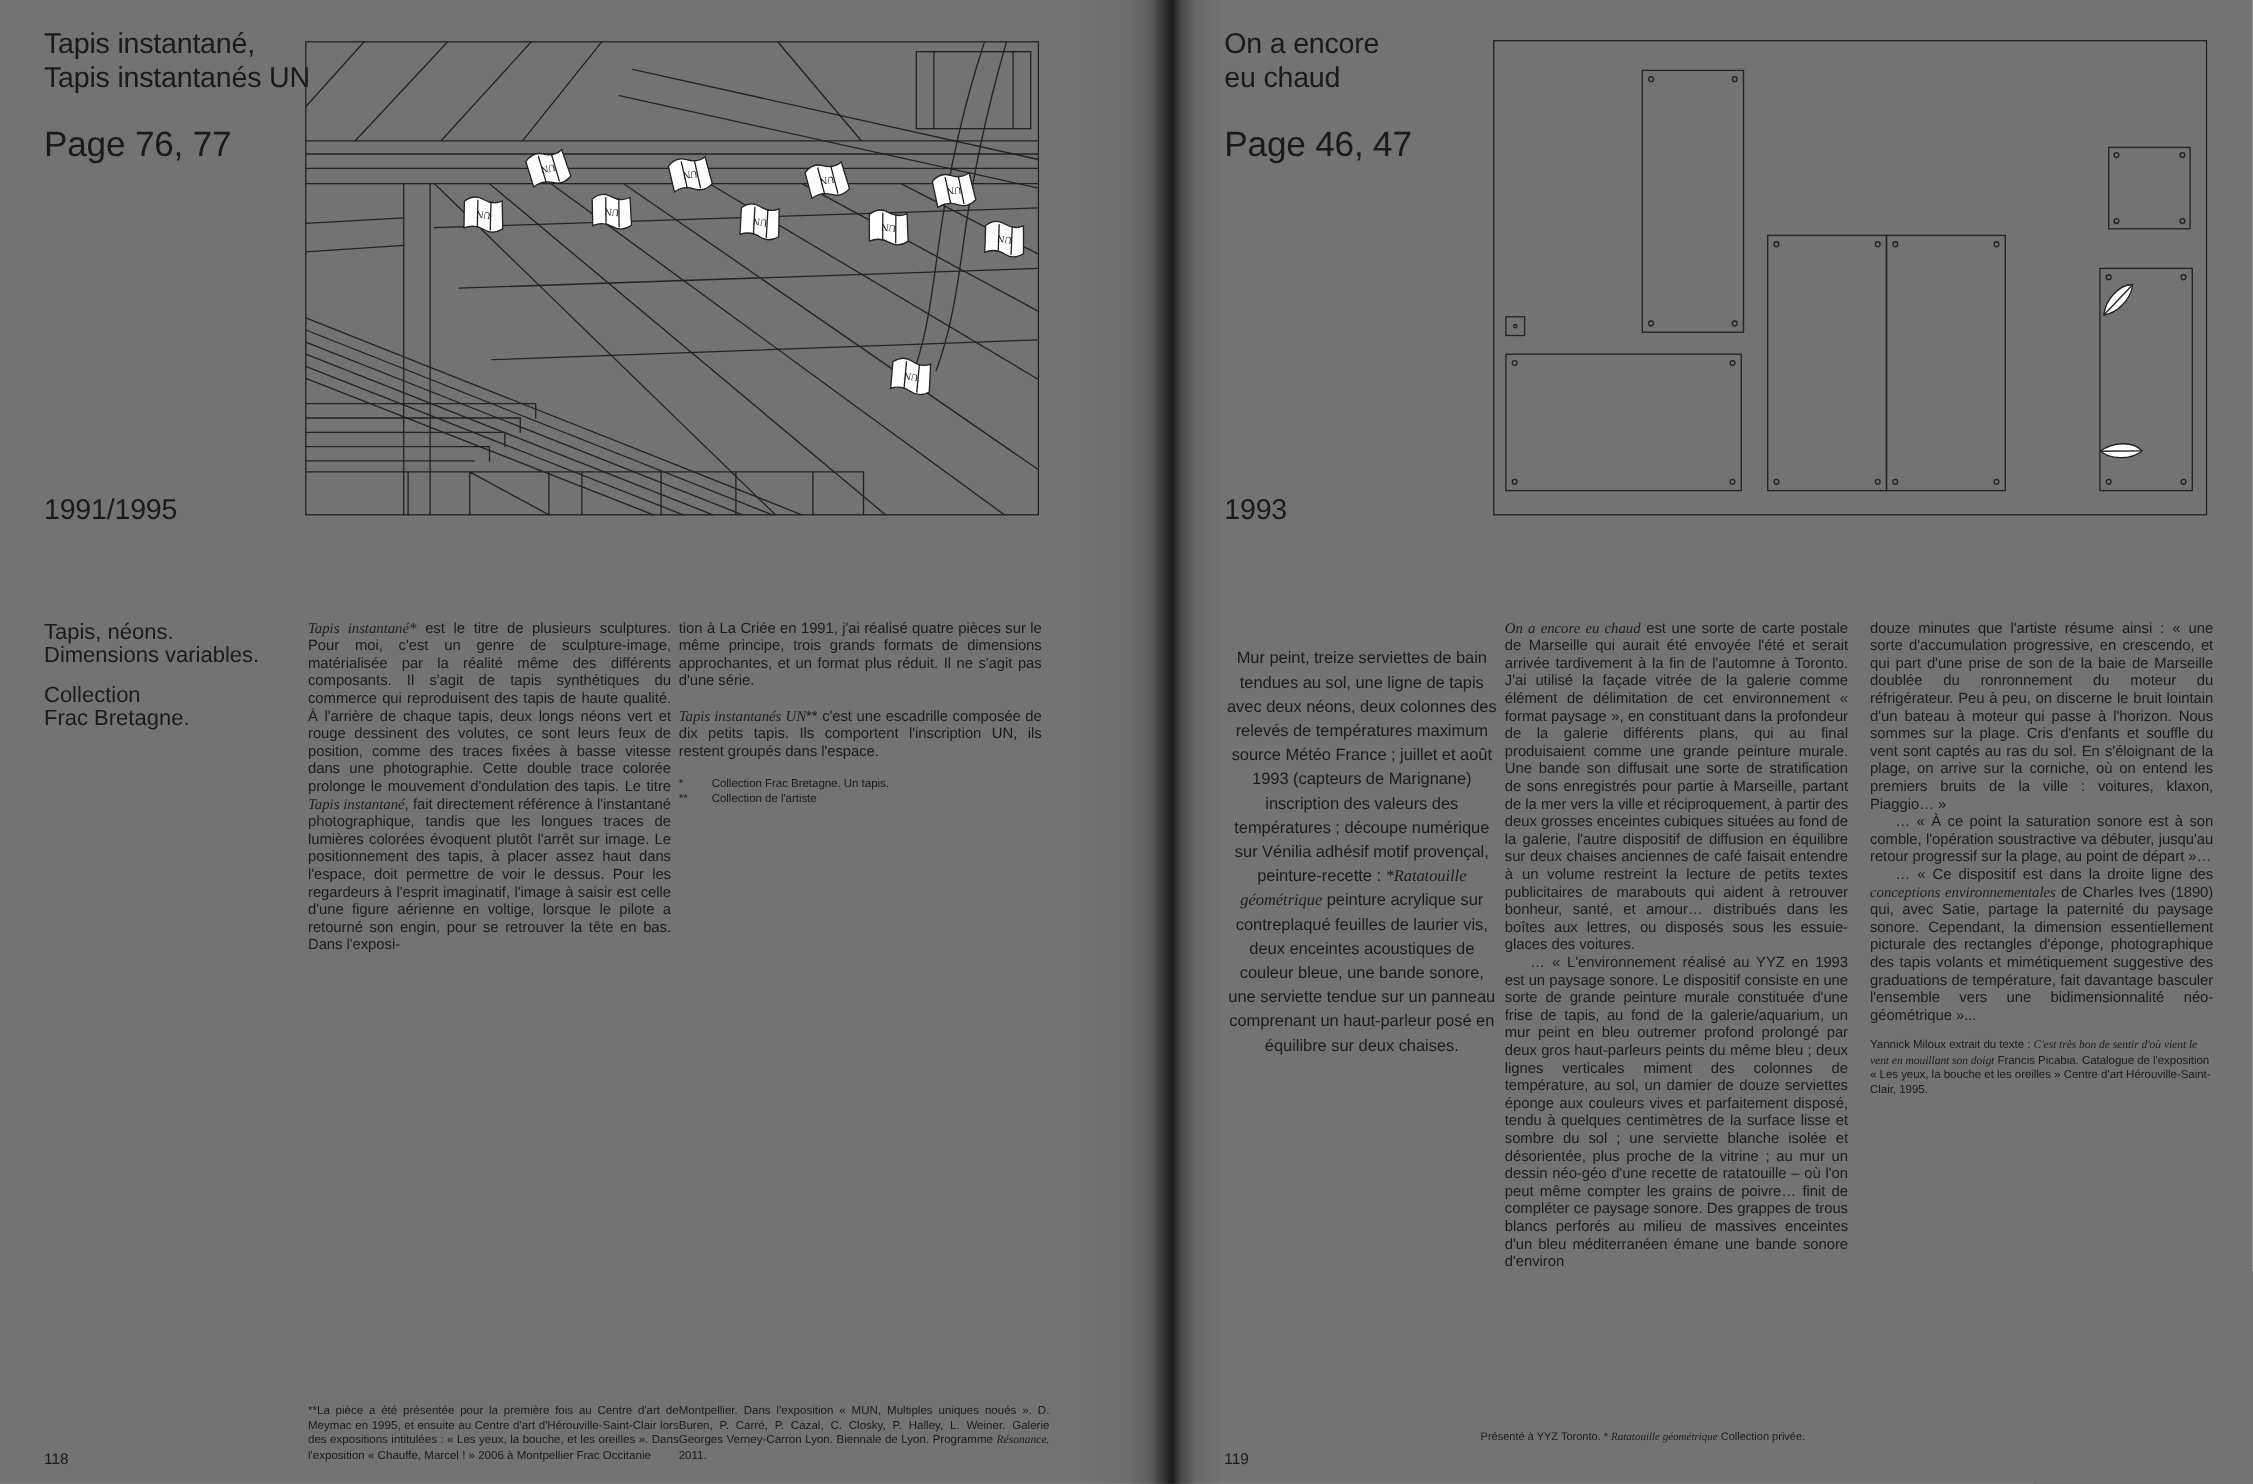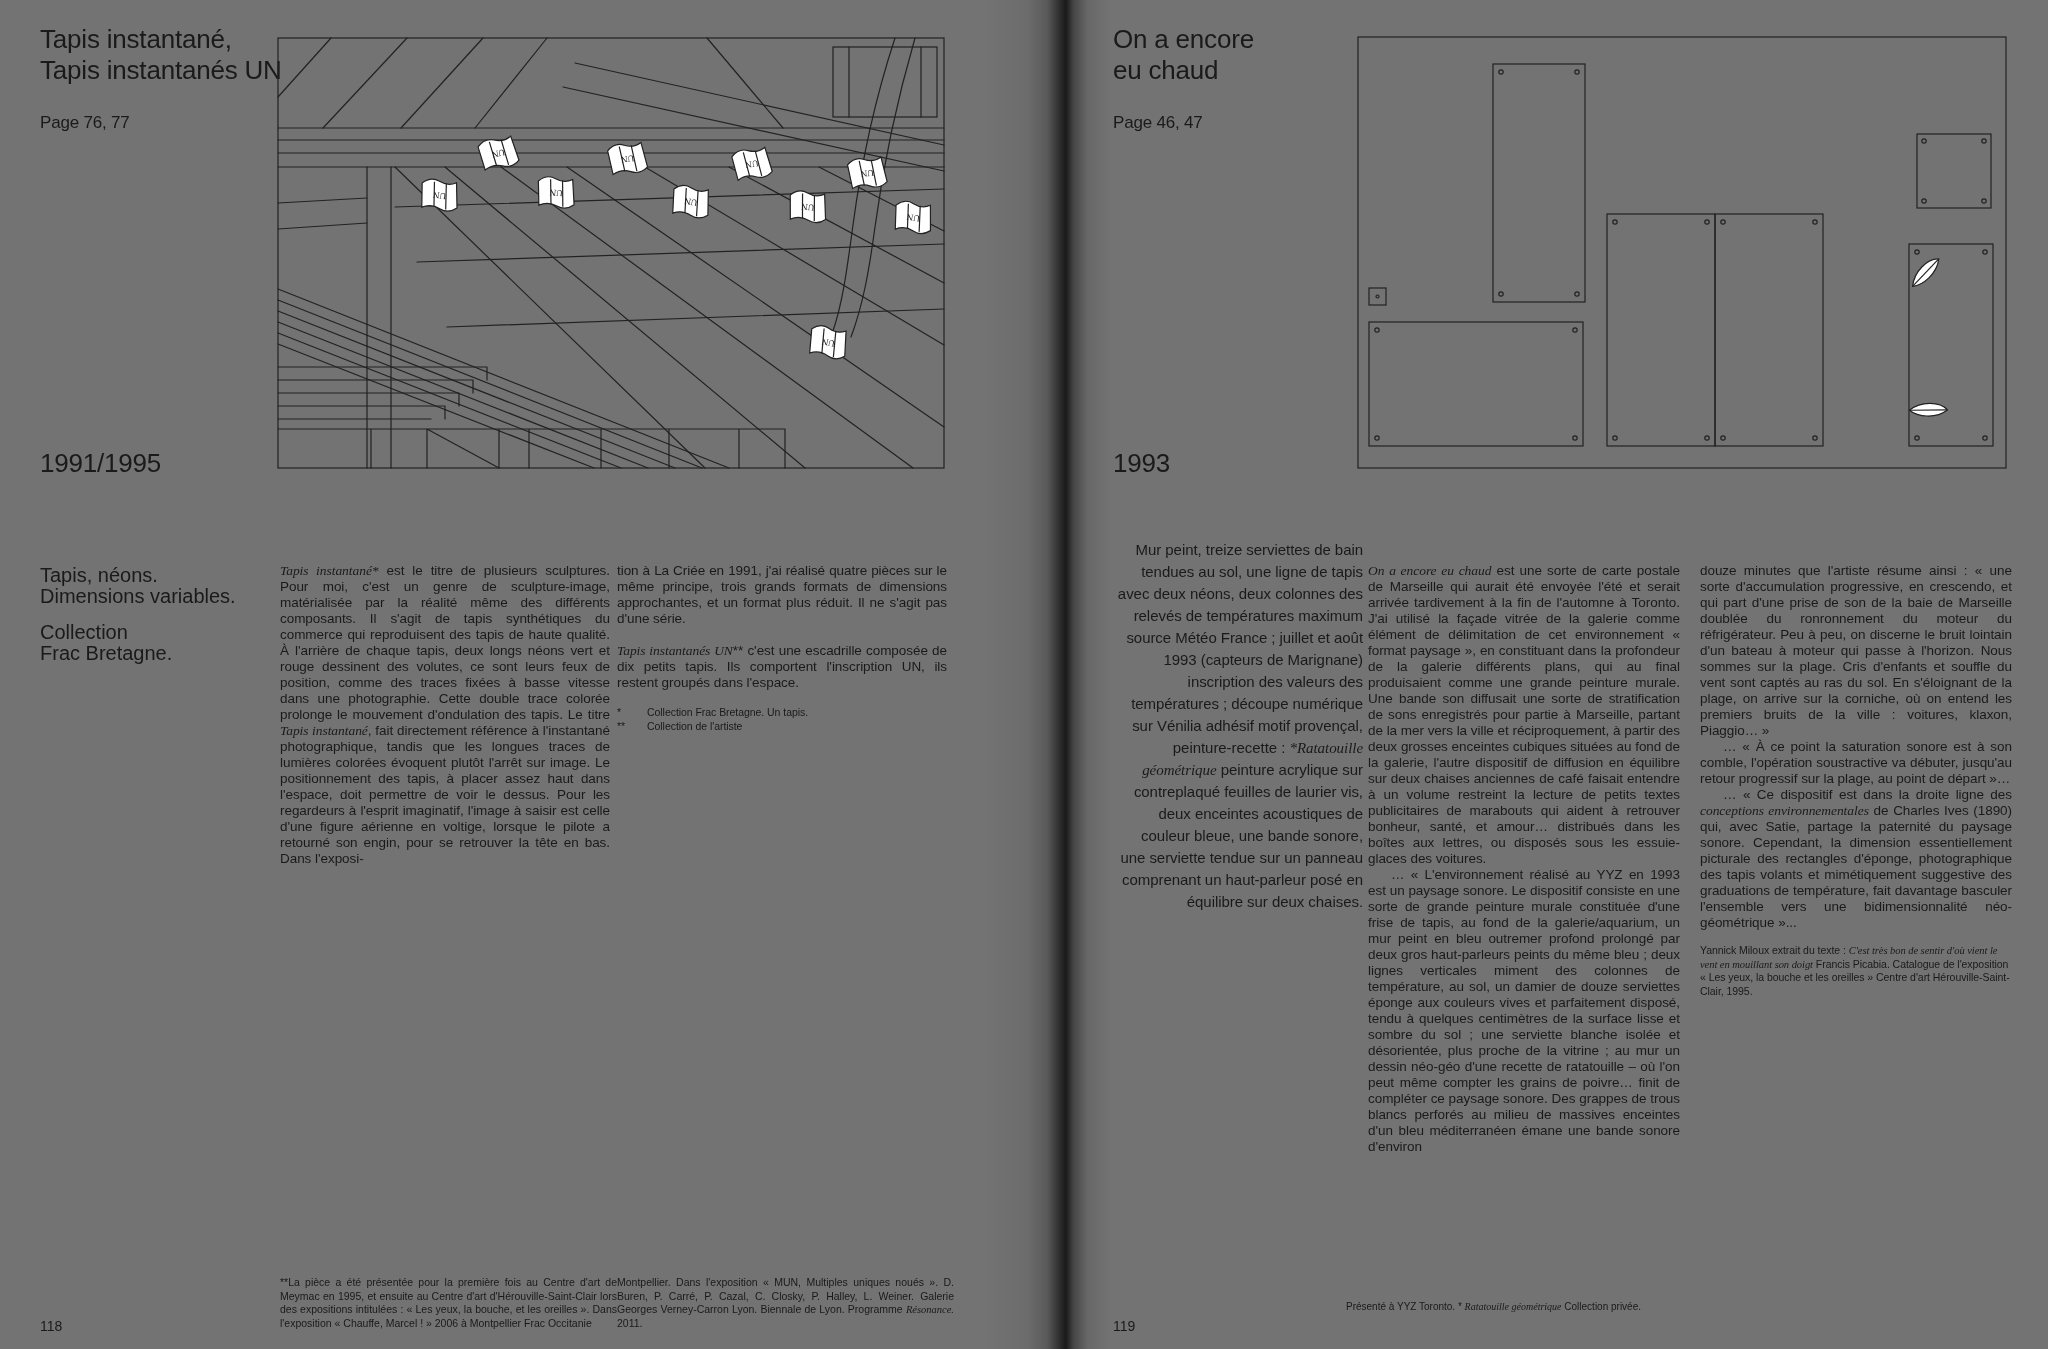--- a/index.html
+++ b/index.html
@@ -5,21 +5,21 @@
   html,body{margin:0;padding:0;background:#ddd;}
   .spread{position:relative;width:2048px;height:1349px;background:#737373;overflow:hidden;
           font-family:"Liberation Sans",sans-serif;color:#1a1a1a;}
   .page{position:absolute;top:0;height:100%;}
   .page.left{left:0;width:1024px;}
   .page.right{left:1024px;width:1024px;}
 
   .title{position:absolute;left:40px;top:24px;margin:0;font-size:26px;line-height:31px;
          font-weight:400;white-space:pre-line;letter-spacing:-0.2px;}
   .page.right .title{left:89px;}
-  .pageref{position:absolute;left:40px;top:113px;font-size:17px;letter-spacing:-0.2px;}
+  .pageref{position:absolute;left:40px;top:113px;font-size:32px;letter-spacing:-0.2px;}
   .page.right .pageref{left:89px;}
   .year{position:absolute;left:40px;top:448px;font-size:26px;letter-spacing:-0.2px;}
   .page.right .year{left:89px;}
   .meta{position:absolute;left:40px;font-size:20px;line-height:21px;white-space:pre-line;}
   .materials{top:565px;}
   .collection{top:622px;}
 
   .col{position:absolute;top:563px;font-size:13.5px;line-height:16px;text-align:justify;
        letter-spacing:-0.05px;}
   .col p{margin:0;}
@@ -211,21 +211,21 @@
         </g>
         <g transform="translate(553,366) rotate(18)">
           <path class="fillw" d="M2 8 C10 -4 28 -10 38 -4 C30 8 12 12 2 8 Z"></path>
           <path class="ln" d="M2 8 C14 4 26 0 38 -4"></path>
         </g>
       </g>
     </svg>
 
     <div class="year">1993</div>
 
-    <div class="col" style="left:89px;top:539px;width:250px;font-size:15px;line-height:22px;text-align:right">
+    <div class="col" style="left:89px;top:588px;width:250px;font-size:15px;line-height:22px;text-align:center">
       <p><span>Mur peint, treize serviettes de bain tendues au sol, une ligne de tapis avec deux néons, deux colonnes des relevés de températures maximum source Météo France ; juillet et août 1993 (capteurs de Marignane) inscription des valeurs des températures ; découpe numérique sur Vénilia adhésif motif provençal, peinture-recette : </span><span class="it">*Ratatouille géométrique</span><span> peinture acrylique sur contreplaqué feuilles de laurier vis, deux enceintes acoustiques de couleur bleue, une bande sonore, une serviette tendue sur un panneau comprenant un haut-parleur posé en équilibre sur deux chaises.</span></p>
     </div>
 
     <div class="col" style="left:344px;width:312px">
       <p><span class="it">On a encore eu chaud</span><span> est une sorte de carte postale de Marseille qui aurait été envoyée l'été et serait arrivée tardivement à la fin de l'automne à Toronto. J'ai utilisé la façade vitrée de la galerie comme élément de délimitation de cet environnement « format paysage », en constituant dans la profondeur de la galerie différents plans, qui au final produisaient comme une grande peinture murale. Une bande son diffusait une sorte de stratification de sons enregistrés pour partie à Marseille, partant de la mer vers la ville et réciproquement, à partir des deux grosses enceintes cubiques situées au fond de la galerie, l'autre dispositif de diffusion en équilibre sur deux chaises anciennes de café faisait entendre à un volume restreint la lecture de petits textes publicitaires de marabouts qui aident à retrouver bonheur, santé, et amour… distribués dans les boîtes aux lettres, ou disposés sous les essuie-glaces des voitures.</span></p>
       <p class="indent">… « L'environnement réalisé au YYZ en 1993 est un paysage sonore. Le dispositif consiste en une sorte de grande peinture murale constituée d'une frise de tapis, au fond de la galerie/aquarium, un mur peint en bleu outremer profond prolongé par deux gros haut-parleurs peints du même bleu ; deux lignes verticales miment des colonnes de température, au sol, un damier de douze serviettes éponge aux couleurs vives et parfaitement disposé, tendu à quelques centimètres de la surface lisse et sombre du sol ; une serviette blanche isolée et désorientée, plus proche de la vitrine ; au mur un dessin néo-géo d'une recette de ratatouille – où l'on peut même compter les grains de poivre… finit de compléter ce paysage sonore. Des grappes de trous blancs perforés au milieu de massives enceintes d'un bleu méditerranéen émane une bande sonore d'environ</p>
     </div>
 
     <div class="col" style="left:676px;width:312px">
       <p>douze minutes que l'artiste résume ainsi : « une sorte d'accumulation progressive, en crescendo, et qui part d'une prise de son de la baie de Marseille doublée du ronronnement du moteur du réfrigérateur. Peu à peu, on discerne le bruit lointain d'un bateau à moteur qui passe à l'horizon. Nous sommes sur la plage. Cris d'enfants et souffle du vent sont captés au ras du sol. En s'éloignant de la plage, on arrive sur la corniche, où on entend les premiers bruits de la ville : voitures, klaxon, Piaggio… »</p>

